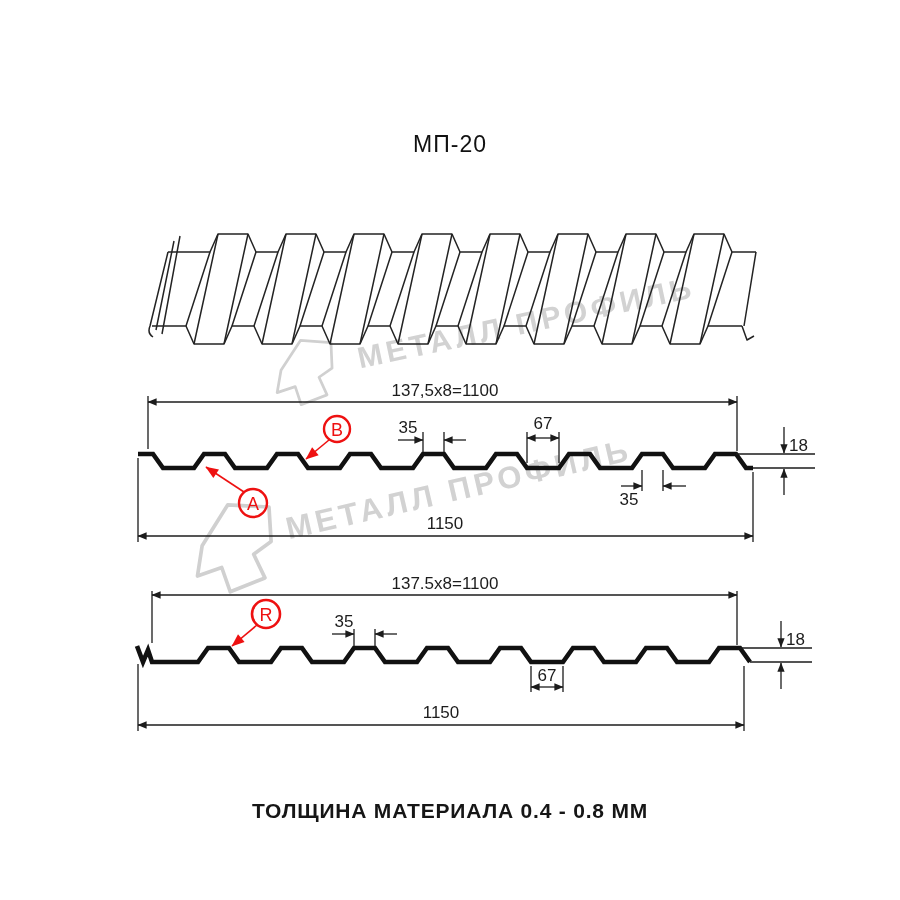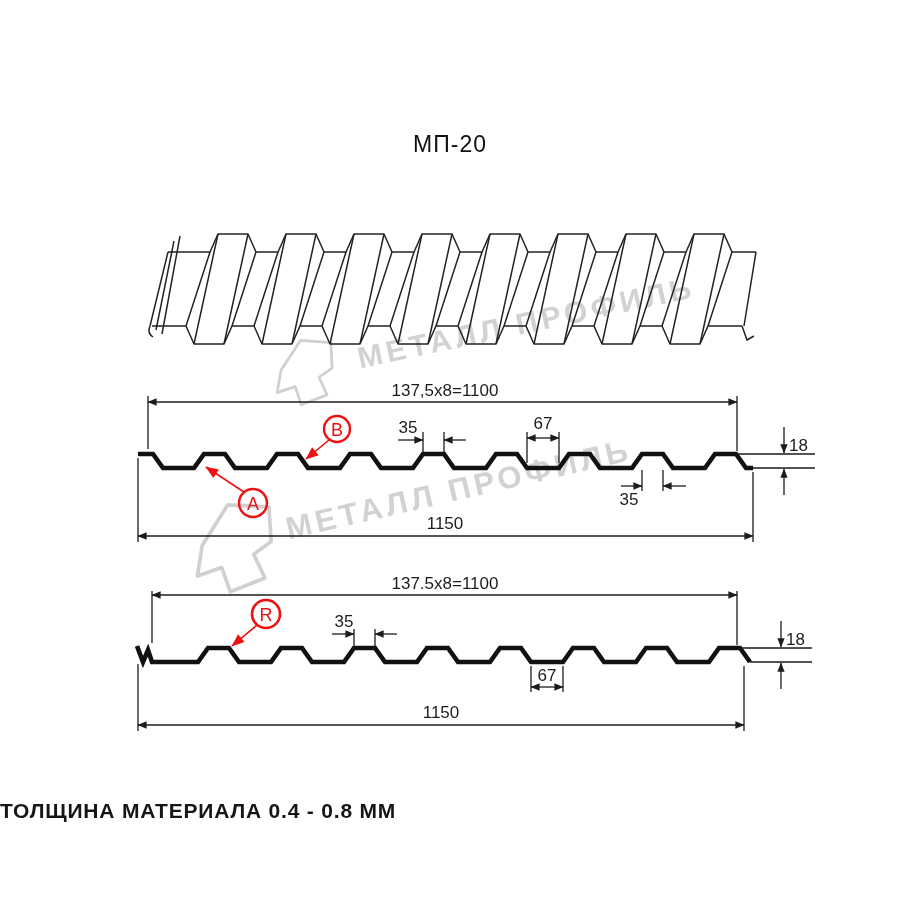--- a/index.html
+++ b/index.html
@@ -3,21 +3,21 @@
 <meta charset="utf-8">
 <style>
   html,body{margin:0;padding:0;background:#fff;}
   .page{position:relative;width:900px;height:900px;background:#fff;overflow:hidden;
         font-family:"Liberation Sans",sans-serif;}
   .title{position:absolute;top:78px;left:0;width:900px;text-align:center;
          font-size:46px;font-weight:800;letter-spacing:1.5px;color:#0c0c0c;
          font-family:"DejaVu Sans","Liberation Sans",sans-serif;}
   .subtitle{position:absolute;top:131px;left:0;width:900px;text-align:center;
          font-size:23px;font-weight:500;letter-spacing:1px;color:#111;}
-  .footer{position:absolute;top:799px;left:0;width:900px;text-align:left;
+  .footer{position:absolute;top:799px;left:0;width:900px;text-align:center;
          font-size:21px;font-weight:600;letter-spacing:0.8px;color:#161616;}
   svg{position:absolute;left:0;top:0;}
   .thin{stroke:#1c1c1c;stroke-width:1.3;fill:none;}
   .thick{stroke:#111;stroke-width:4.6;fill:none;stroke-linejoin:miter;}
   .sheet{stroke:#232323;stroke-width:1.5;fill:none;stroke-linejoin:round;}
   .dim{font:17px "Liberation Sans",sans-serif;fill:#1c1c1c;}
   .red{stroke:#ee1111;fill:none;}
   .lbl{font:18px "Liberation Sans",sans-serif;fill:#ee1111;}
   .wmtext{font-family:"Liberation Sans",sans-serif;font-weight:700;fill:#d2d2d2;letter-spacing:4px;}
   .wmlogo{stroke:#d0d0d0;stroke-width:2.6;fill:none;stroke-linejoin:round;}

